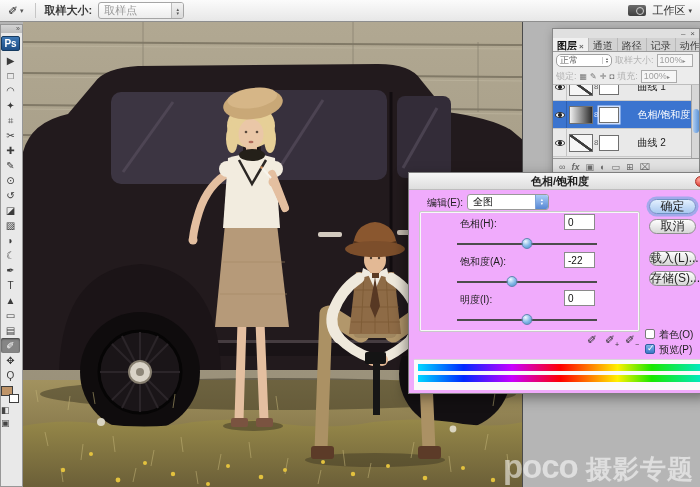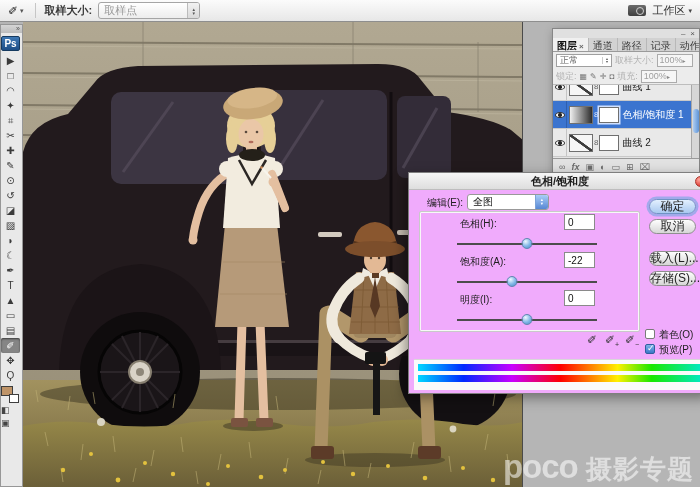--- a/index.html
+++ b/index.html
@@ -9,21 +9,21 @@
 
   
   .options-bar{position:absolute;left:0;top:0;width:700px;height:22px;
     background:linear-gradient(#fbfbfb,#e7e7e7);border-bottom:1px solid #8e8e8e;
     display:flex;align-items:center;padding:0 8px;font-size:11px;color:#333}
   .tool-ic{font-size:12px;color:#222;transform:rotate(0deg)}
   .mini-caret{font-size:7px;color:#555;margin:0 2px}
   .sep{width:1px;height:15px;background:#c6c6c6;margin:0 9px}
   .opt-label{font-weight:bold;color:#3a3a3a;margin-right:6px}
   .combo{display:flex;align-items:center;justify-content:space-between;
-    width:102px;height:17px;border:1px solid #a5a5a5;border-radius:3px;
+    width:86px;height:17px;border:1px solid #a5a5a5;border-radius:3px;
     background:linear-gradient(#ffffff,#ededed);padding-left:5px;font-size:11px;color:#9a9a9a}
   .stepper{display:flex;flex-direction:column;align-items:center;justify-content:center;
     width:12px;height:100%;border-left:1px solid #bbb;background:linear-gradient(#f2f2f2,#d9d9d9);
     font-size:5px;line-height:4px;color:#555;border-radius:0 2px 2px 0}
   .flex-sp{flex:1}
   .ws-icon{width:18px;height:11px;background:linear-gradient(#6b6b6b,#3f3f3f);border-radius:2px;
     position:relative;margin-right:6px}
   .ws-icon::after{content:"";position:absolute;right:2px;top:2px;width:6px;height:6px;
     border:1.5px solid #cfcfcf;border-radius:50%}
   .ws-label{color:#333}
@@ -52,21 +52,21 @@
   .layers-panel{position:absolute;left:552px;top:28px;width:148px;height:147px;background:#ececec;
     border:1px solid #868686;box-shadow:2px 3px 9px rgba(0,0,0,.35);z-index:10;font-size:9px}
   .panel-chrome{height:9px;display:flex;justify-content:flex-end;gap:5px;align-items:center;
     padding:0 4px;font-size:8px;line-height:8px;color:#555;background:#e0e0e0}
   .tabs{display:flex;height:14px;background:#d2d2d2;border-bottom:1px solid #9a9a9a;font-size:10px}
   .tab{padding:1px 4px;line-height:14px;color:#3c3c3c;border-right:1px solid #b8b8b8;white-space:nowrap}
   .tab.active{background:#f0f0f0;font-weight:bold;color:#111}
   .tab-x{font-size:8px;color:#666;margin-left:2px}
   .prow{display:flex;align-items:center;height:16px;padding:0 3px;gap:3px;white-space:nowrap}
   .combo2{display:flex;align-items:center;justify-content:space-between;width:56px;height:13px;
-    border:1px solid #9f9f9f;border-radius:0;background:#fff;padding-left:3px;color:#666;font-size:9px}
+    border:1px solid #9f9f9f;border-radius:5px;background:#fff;padding-left:3px;color:#666;font-size:9px}
   .stepper2{display:flex;flex-direction:column;width:9px;font-size:4px;line-height:3.5px;
     color:#555;align-items:center;border-left:1px solid #ccc}
   .gray-lab{color:#b2b2b2}
   .valbox{display:flex;align-items:center;justify-content:flex-start;width:36px;height:13px;
     border:1px solid #ababab;background:#f6f6f6;color:#9f9f9f;padding:0 2px;font-size:9px}
   .valbox .vr{font-size:6px;color:#8a8a8a}
   .lockicons{display:flex;gap:3px;font-size:8px;color:#777}
   .layer-list{position:relative;height:74px;overflow:hidden;border-top:1px solid #bdbdbd;background:#e4e4e4}
   .layer{display:flex;align-items:center;height:28px;border-bottom:1px solid #c9c9c9;
     background:#e9e9e9;color:#222;font-size:10px;padding-right:9px}
@@ -76,21 +76,21 @@
   .layer.selected .eye-box{border-right-color:#2f5fae}
   .eye{width:10px;height:6px;border:1px solid #2e2e2e;border-radius:50%;background:#fdfdfd;position:relative}
   .eye::after{content:"";position:absolute;left:2.5px;top:0.5px;width:3.5px;height:3.5px;background:#222;border-radius:50%}
   .thumb{width:24px;height:18px;border:1px solid #6f6f6f;background:#fff;margin-left:2px;flex:none}
   .thumb.curves{background:linear-gradient(to top right,#f6f6f6 44%,#3d3d3d 46%,#3d3d3d 54%,#f6f6f6 56%)}
   .thumb.huesat{background:linear-gradient(90deg,#efefef 0%,#9a9a9a 45%,#2c2c2c 100%)}
   .linkglyph{font-size:8px;color:#666;margin:0 1px;flex:none}
   .layer.selected .linkglyph{color:#dfe8fa}
   .mask{width:20px;height:16px;border:1px solid #6f6f6f;background:#fff;flex:none}
   .layer.selected .mask{box-shadow:0 0 0 1.5px #cfe0ff}
-  .lname{margin-left:3px;white-space:nowrap;overflow:hidden}
+  .lname{margin-left:18px;white-space:nowrap;overflow:hidden}
   .vsb{position:absolute;right:0;top:0;width:8px;height:74px;background:#d7d7d7;border-left:1px solid #a8a8a8}
   .vsb-thumb{position:absolute;left:0.5px;top:24px;width:6px;height:24px;border-radius:3px;
     background:linear-gradient(90deg,#aecdf2,#5d93d6)}
   .panel-footer{display:flex;align-items:center;gap:6px;height:16px;border-top:1px solid #9a9a9a;
     background:#e2e2e2;padding:0 6px;font-size:9px;color:#6d6d6d}
   .panel-footer .fx{font-style:italic;font-weight:bold}
 
   
   .dialog{position:absolute;left:408px;top:172px;width:303px;height:222px;background:#f0abfc;
     border:1px solid #7f7f7f;border-right:none;box-shadow:-3px 4px 12px rgba(0,0,0,.4);z-index:20}

